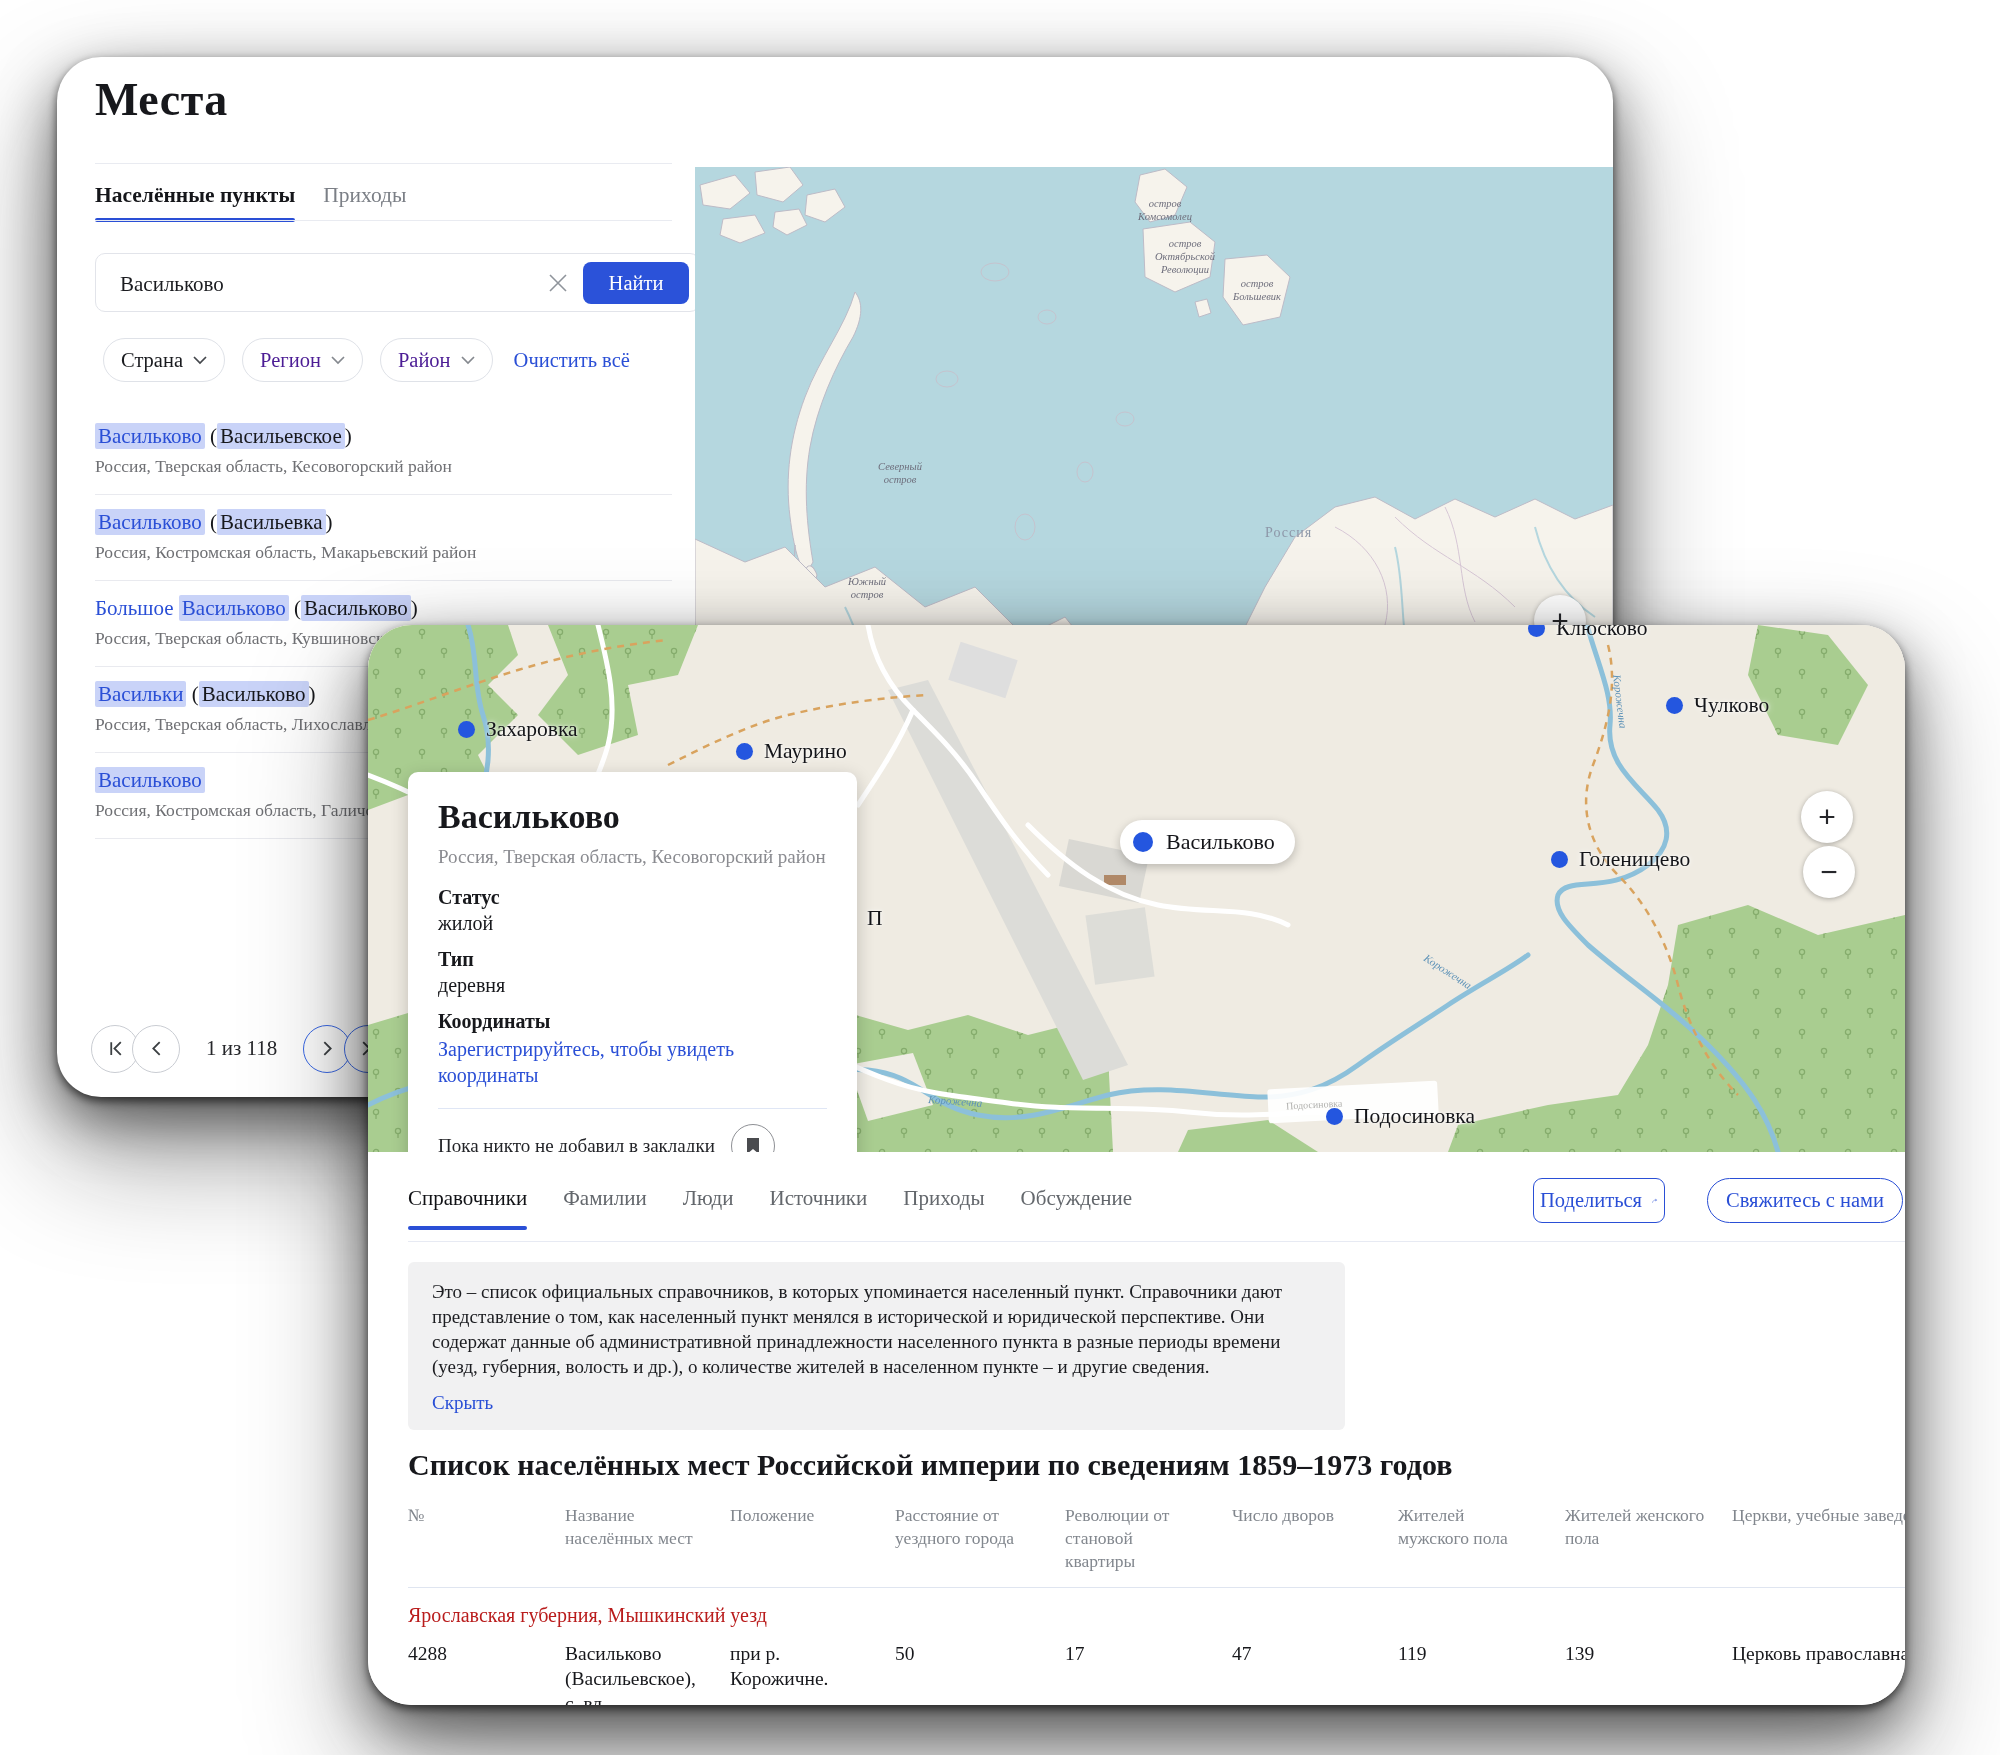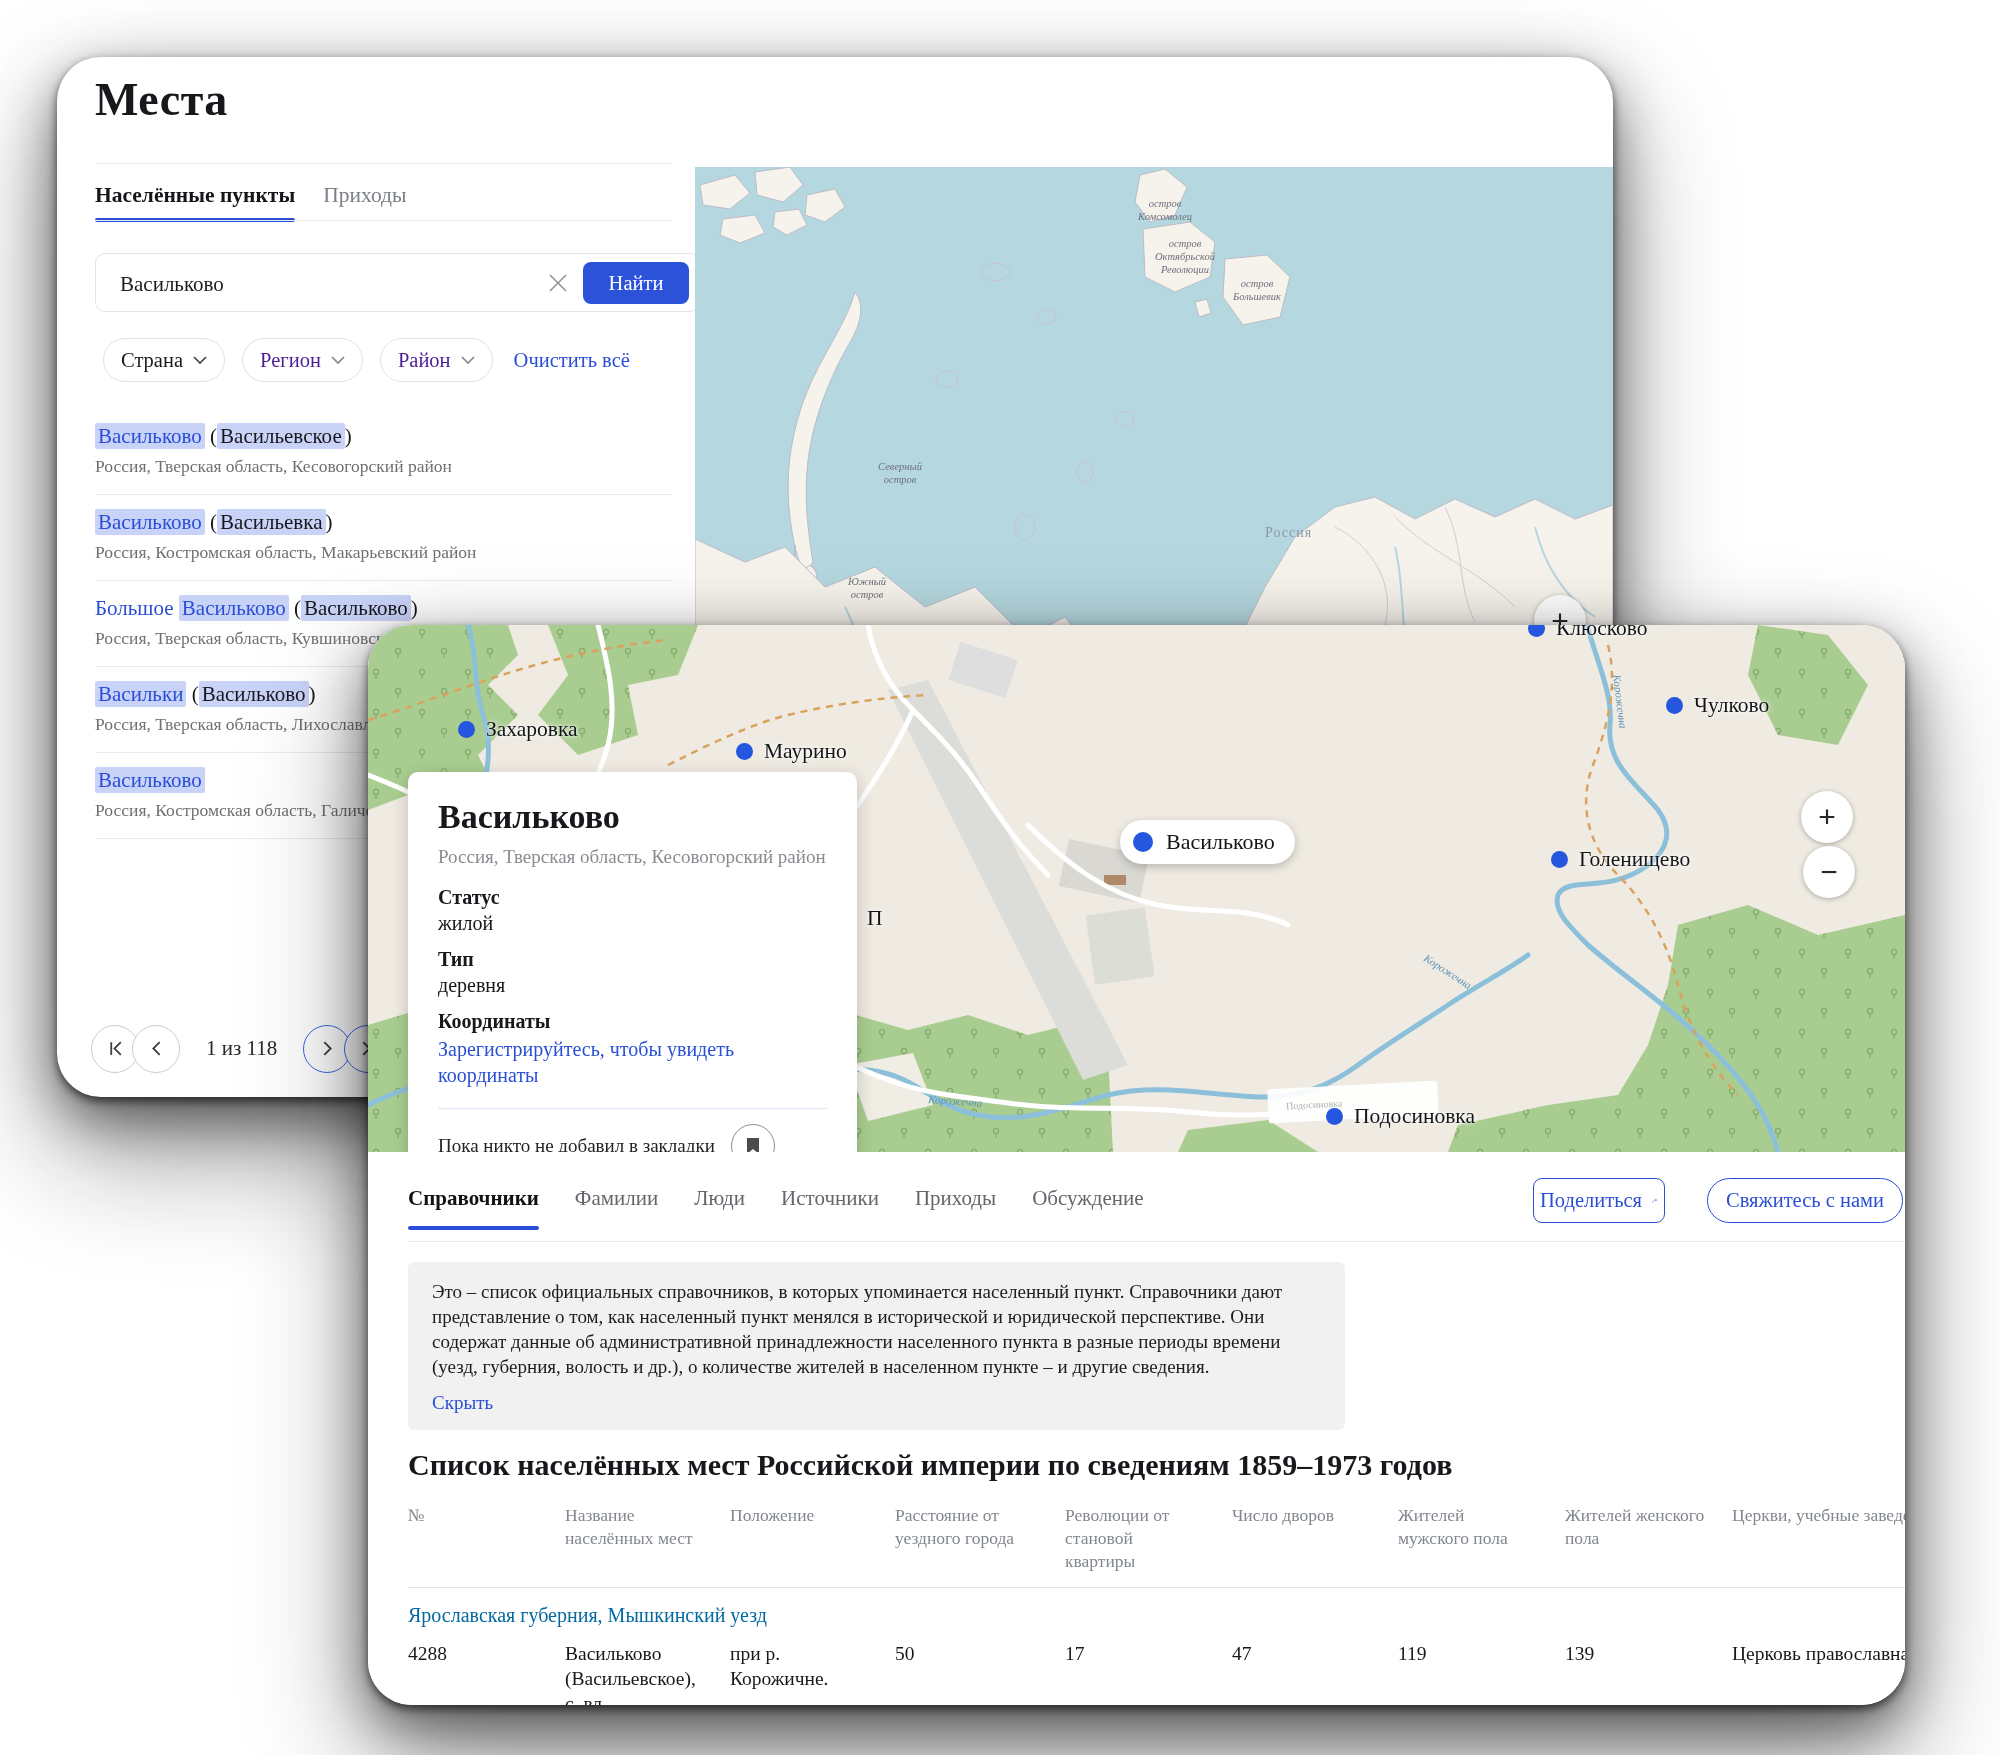--- a/index.html
+++ b/index.html
@@ -75,39 +75,39 @@
   .ic-link{font-size:20px;color:#2a4fd6;margin-top:3px;max-width:330px;line-height:26px;cursor:pointer;}
   .ic-div{height:1px;background:#dfe6f5;margin:20px 0 0;}
   .ic-foot{display:flex;align-items:center;gap:16px;margin-top:15px;}
   .ic-note{font-size:19px;color:#232428;}
   .bm-btn{width:42px;height:42px;border-radius:50%;border:1.5px solid #8e9095;display:flex;align-items:center;justify-content:center;cursor:pointer;flex:none;}
 
   
   .fw-body{position:absolute;left:0;top:527px;right:0;bottom:0;background:#fff;}
   .fw-tabs{position:absolute;left:40px;top:34px;display:flex;gap:36px;font-size:21px;}
   .fw-tab{position:relative;cursor:pointer;color:#63676c;}
-  .fw-tab.active{color:#111216;font-weight:bold;}
+  .fw-tab.active{color:#111216;font-weight:normal;}
   .fw-tab.active::after{content:"";position:absolute;left:0;right:0;bottom:-19px;height:4px;background:#2a4fd6;border-radius:2px;}
   .fw-tabline{position:absolute;left:40px;right:0;top:89px;height:1px;background:#e7eaf3;}
   .btn-outline{position:absolute;top:26px;height:45px;border:1.5px solid #2a4fd6;background:#fff;color:#2a4fd6;
        font-family:inherit;font-size:20.5px;display:flex;align-items:center;justify-content:center;gap:10px;cursor:pointer;box-sizing:border-box;}
   .btn-share{left:1165px;width:132px;border-radius:9px;}
   .btn-contact{left:1339px;width:196px;border-radius:23px;}
 
   .about-box{position:absolute;left:40px;top:110px;width:937px;box-sizing:border-box;background:#f1f1f2;border-radius:6px;padding:17px 24px 16px;}
   .about-box p{margin:0;font-size:19px;line-height:25px;color:#1c1d21;}
   .hide-link{display:inline-block;margin-top:13px;font-size:19px;color:#2a4fd6;cursor:pointer;}
 
   .sec-title{position:absolute;left:40px;top:296px;font-size:30px;font-weight:bold;}
   .tbl{position:absolute;left:40px;top:352px;right:0;}
   .tgrid{display:grid;grid-template-columns:157px 165px 165px 170px 167px 166px 167px 167px 260px;}
   .th{font-size:17.5px;line-height:23px;color:#82878e;padding:0 26px 14px 0;}
   .th:last-child,.td:last-child{white-space:nowrap;padding-right:0;}
   .tbl-hline{height:1px;background:#dfe5f0;}
-  .tbl-group{padding:16px 0 6px;font-size:20px;color:#0369a1;cursor:pointer;}
+  .tbl-group{padding:16px 0 6px;font-size:20px;color:#b91c1c;cursor:pointer;}
   .td{font-size:19.5px;line-height:25px;padding:8px 26px 4px 0;}
 
   svg text{font-family:"Liberation Serif","DejaVu Serif",serif;}
   .riv-lbl{font-size:11px;font-style:italic;fill:#5f93b8;}
   .strip-lbl{font-size:10px;fill:#b1b1ae;}
 </style>
 </head>
 <body>
 
 <div class="window" id="win-back">

